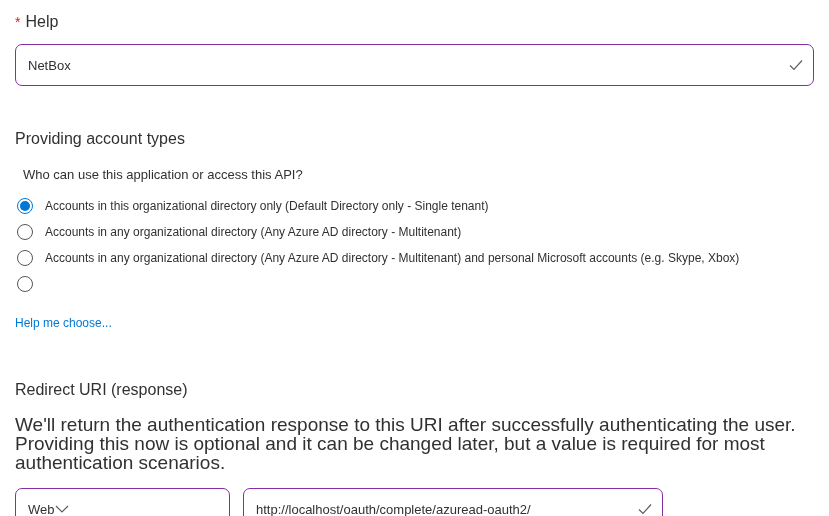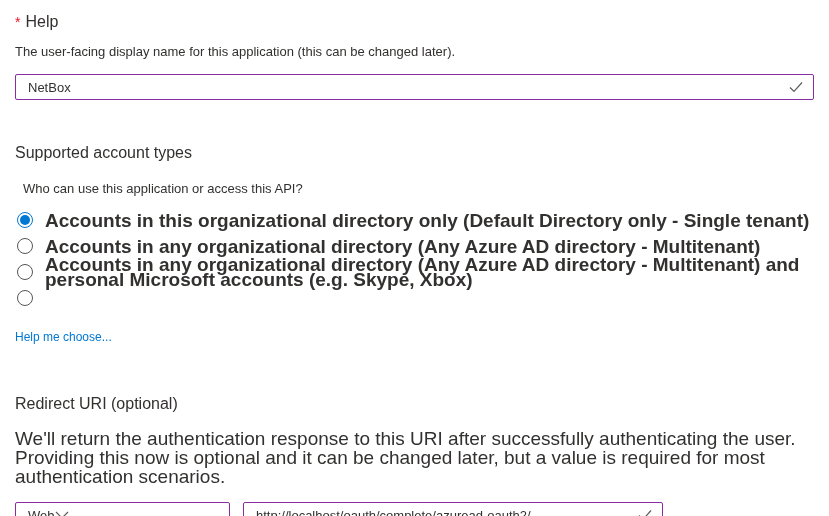--- a/index.html
+++ b/index.html
@@ -26,22 +26,22 @@
     color: #323130;
   }
 
   
   .name-label-row { margin: 0 0 12px 0; }
   .required-marker { color: #e81123; margin-right: 5px; font-size: 14px; }
   .name-desc { margin: 0 0 15px 0; }
 
   .field {
     border: 1.5px solid #8A2DA5;
-    border-radius: 2px;
-    height: 26px;
+    border-radius: 7px;
+    height: 42px;
     background: #fff;
     display: flex;
     align-items: center;
   }
   .field input {
     flex: 1;
     min-width: 0;
     border: none;
     outline: none;
     background: transparent;
@@ -82,21 +82,21 @@
   }
   .radio.selected { border-color: #0078d4; }
   .radio .dot { display: none; }
   .radio.selected .dot {
     display: block;
     width: 10px;
     height: 10px;
     border-radius: 50%;
     background: #0078d4;
   }
-  .radio-label { font-size: 19px; line-height: 15px; font-weight: bold; }
+  .radio-label { font-size: 12px; line-height: 15px; }
 
   .help-link {
     display: inline-block;
     margin-top: 19px;
     font-size: 12px;
     color: #0078d4;
     text-decoration: none;
     cursor: pointer;
   }
 
@@ -125,32 +125,31 @@
 </style>
 </head>
 <body>
 
 <div class="page">
 
   
   <div class="section-title name-label-row">
     <span class="required-marker">*</span><span>Help</span>
   </div>
-  <div class="body-text name-desc">The user-facing display name for this application (this can be changed later).</div>
   <div class="field name-field">
     <input type="text" value="NetBox" style="">
     <span class="trailing-icon">
       <svg class="icon" width="14" height="12" viewBox="0 0 14 12">
         <polyline points="1,6.5 5,10.5 13,1.5" fill="none" stroke="#605e5c" stroke-width="1.2"></polyline>
       </svg>
     </span>
   </div>
 
   
-  <div class="section-title account-heading">Supported account types</div>
+  <div class="section-title account-heading">Providing account types</div>
   <div class="body-text account-question">Who can use this application or access this API?</div>
 
   <div>
     <div class="radio-row">
       <span class="radio selected">
           <span class="dot"></span>
         </span>
       <span class="radio-label">Accounts in this organizational directory only (Default Directory only - Single tenant)</span>
     </div>
     <div class="radio-row">
@@ -162,21 +161,21 @@
       <span class="radio-label">Accounts in any organizational directory (Any Azure AD directory - Multitenant) and personal Microsoft accounts (e.g. Skype, Xbox)</span>
     </div>
     <div class="radio-row">
       <span class="radio"></span>
     </div>
   </div>
 
   <a class="help-link">Help me choose...</a>
 
   
-  <div class="section-title redirect-heading">Redirect URI (optional)</div>
+  <div class="section-title redirect-heading">Redirect URI (response)</div>
   <div class="redirect-desc">We'll return the authentication response to this URI after successfully authenticating the user. Providing this now is optional and it can be changed later, but a value is required for most authentication scenarios.</div>
 
   <div class="redirect-controls">
     <div class="field platform-select">
       <span class="select-value">Web</span>
       <span class="trailing-icon" style="margin-right:0">
         <svg class="icon" width="14" height="8" viewBox="0 0 14 8">
           <polyline points="1,1 7,7 13,1" fill="none" stroke="#605e5c" stroke-width="1.2"></polyline>
         </svg>
       </span>

